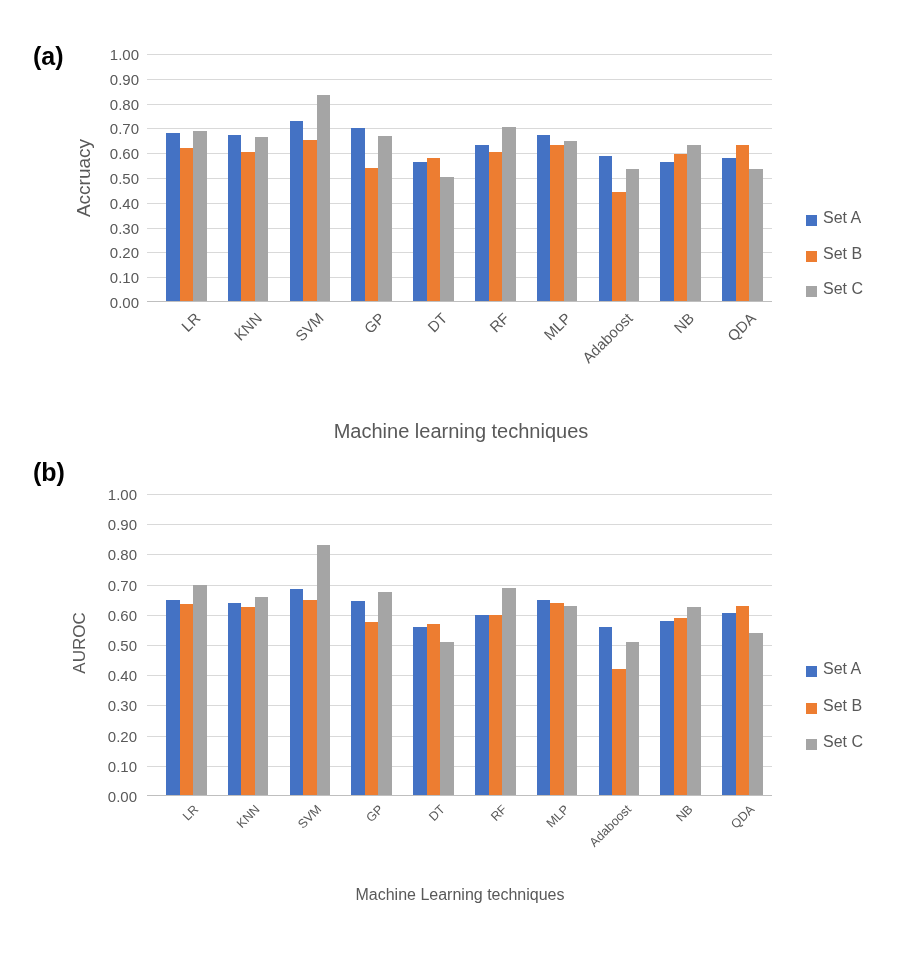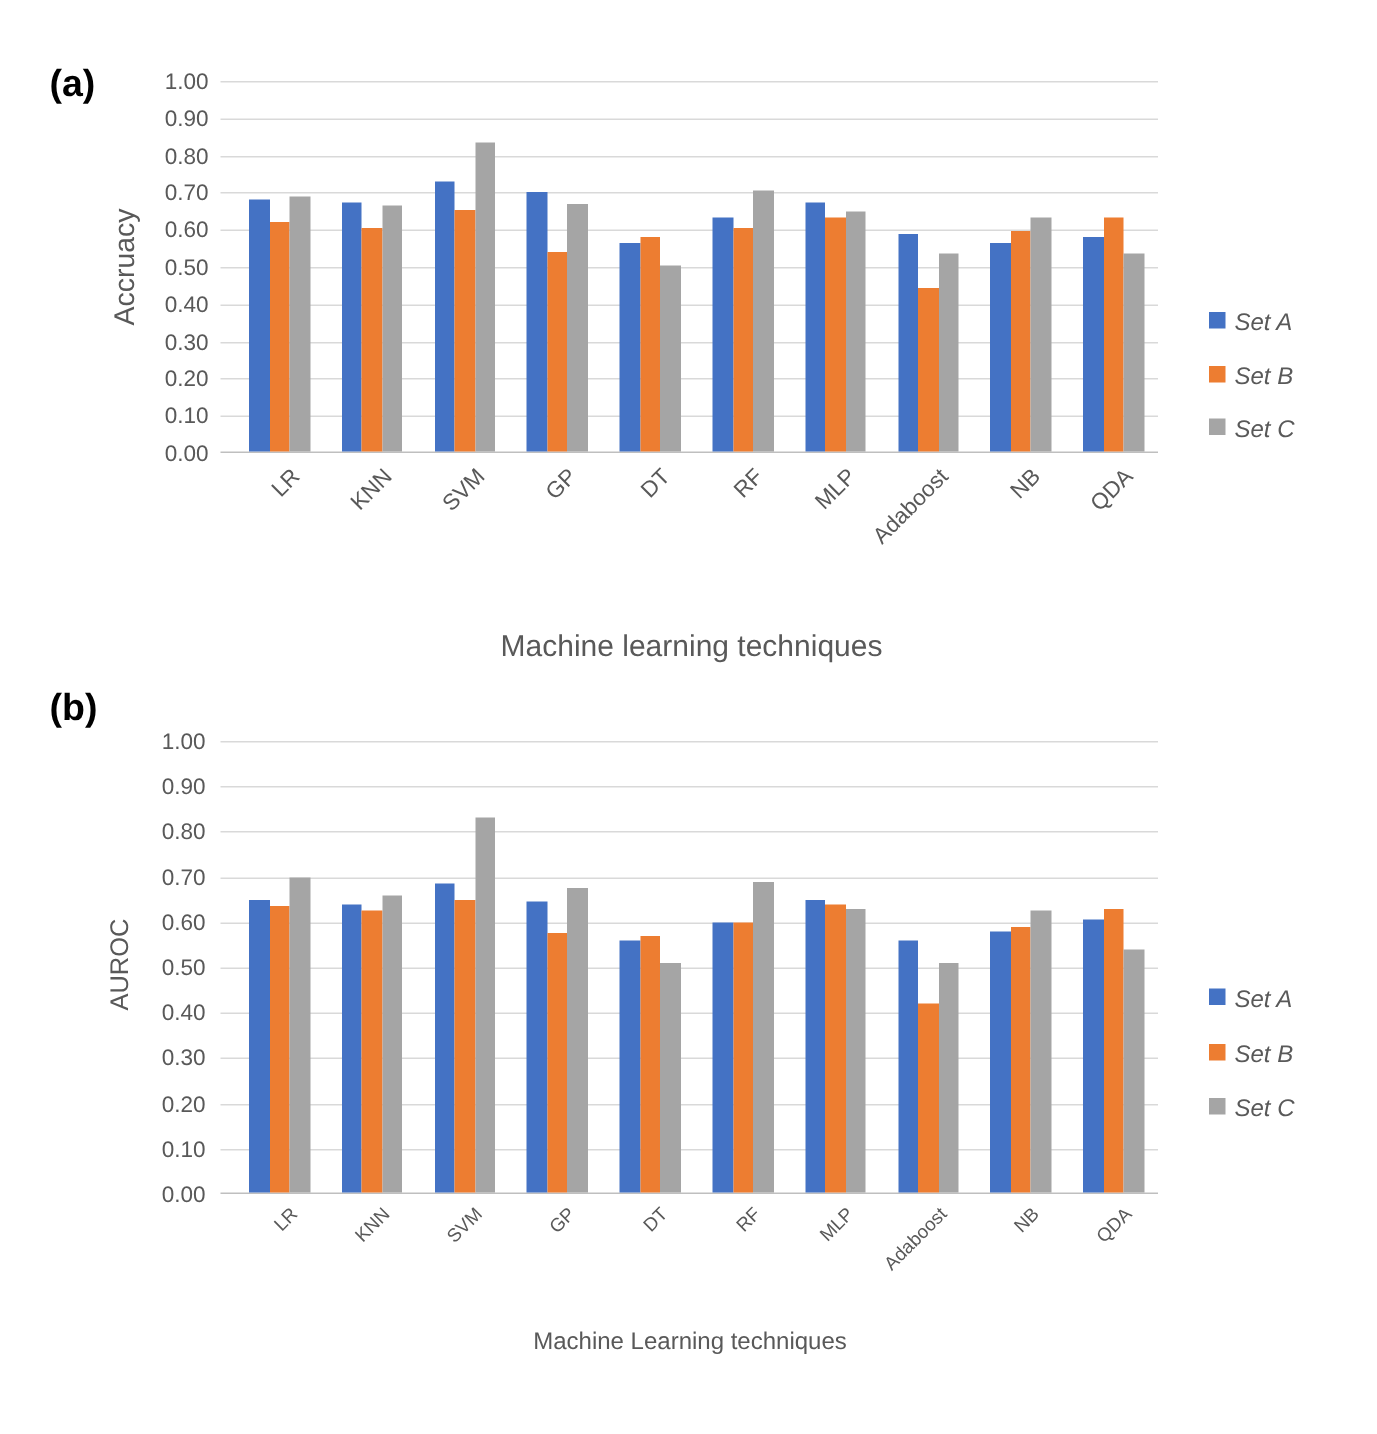--- a/index.html
+++ b/index.html
@@ -8,21 +8,21 @@
   .panel-label{position:absolute;font-weight:bold;color:#000;font-size:25px;line-height:1;}
   .y-title{position:absolute;color:#595959;white-space:nowrap;transform:translate(-50%,-50%) rotate(-90deg);}
   .x-title{position:absolute;color:#595959;white-space:nowrap;transform:translateX(-50%);}
   .plot{position:absolute;}
   .gridline{position:absolute;left:0;width:100%;height:1px;background:#d9d9d9;}
   .axisline{position:absolute;left:0;width:100%;height:1px;background:#bfbfbf;}
   .bar{position:absolute;}
   .ytick{position:absolute;color:#595959;font-size:15px;line-height:1;text-align:right;white-space:nowrap;}
   .xlabel{position:absolute;color:#595959;white-space:nowrap;line-height:1;transform-origin:100% 0;transform:rotate(-45deg);}
   .legend{position:absolute;}
-  .legend-row{position:absolute;display:flex;align-items:flex-start;height:18px;font-style:italic;}
+  .legend-row{position:absolute;display:flex;align-items:flex-end;height:18px;}
   .legend-swatch{width:11px;height:11px;margin-right:6px;flex:0 0 auto;}
   .legend-label{color:#595959;font-size:16px;line-height:1;white-space:nowrap;}
 </style>
 </head>
 <body>
 
 <div class="panel" style="top:0;height:456px;">
   <div class="panel-label" style="left:33px;top:44px;">(a)</div>
   <div class="y-title" style="left:84px;top:178px;font-size:19px;">Accruacy</div>
   <div class="plot" style="left:147px;top:54px;width:625px;height:248px;">

